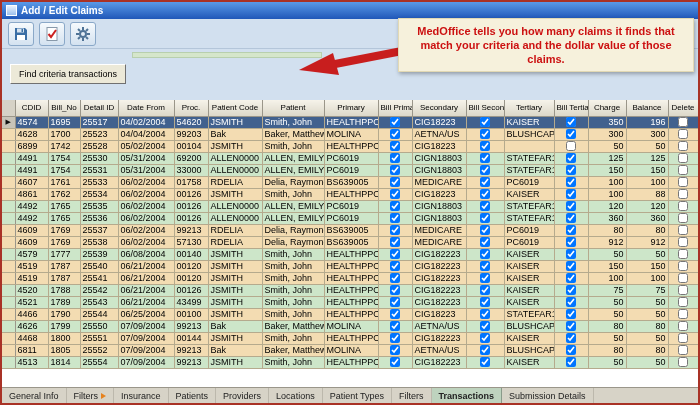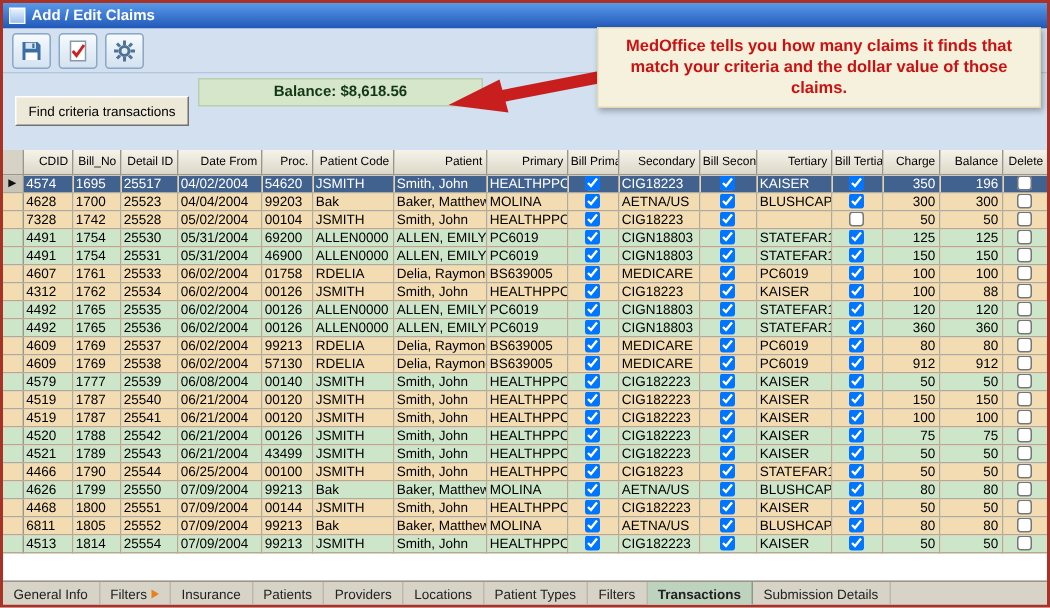--- a/index.html
+++ b/index.html
@@ -37,21 +37,21 @@
     color:#cc1111;font-weight:bold;font-size:11px;line-height:14px;text-align:center;
     padding:5px 10px;box-sizing:border-box;z-index:6;}
   .arrow-svg{position:absolute;left:294px;top:42px;width:112px;height:34px;z-index:5;}
 
   
   .grid-wrap{position:absolute;top:98px;left:0;right:0;bottom:15px;overflow:hidden;background:#fff;}
   table{border-collapse:collapse;table-layout:fixed;width:100%;font:9px "Liberation Sans",sans-serif;}
   th,td{border-right:1px solid #b5aa8d;border-bottom:1px solid #b5aa8d;
     padding:0 2px;white-space:nowrap;overflow:hidden;height:12px;box-sizing:border-box;}
   thead th{background:linear-gradient(#f6f3ea,#dcd8c9);border-right:1px solid #9a968a;
-    border-bottom:1px solid #9a968a;font-weight:normal;font-size:8px;text-align:right;height:16px;}
+    border-bottom:1px solid #9a968a;font-weight:normal;font-size:8px;text-align:center;height:16px;}
   tr.tan td{background:#f3dcb2;}
   tr.green td{background:#cde6c9;}
   tr.sel td{background:#41618e;color:#fff;}
   td.selcol,th.selcol{background:#d6d2c6;border-right:1px solid #9a968a;
     text-align:center;font-size:7px;color:#222;padding:0;}
   tr.sel td.selcol{background:#c8c4b8;color:#111;}
   td.num{text-align:right;}
   td.cb{text-align:center;padding:0;}
   input[type=checkbox]{width:10px;height:10px;margin:0;vertical-align:middle;}
 
@@ -102,21 +102,20 @@
             <line x1="11" y1="5" x2="13" y2="3"></line>
         </g>
         <circle cx="8" cy="8" r="3" fill="none" stroke="#4f7396" stroke-width="2"></circle>
       </svg>
     </button>
   </div>
 
   <div class="controls">
     <button class="find-btn">Find criteria transactions</button>
     <div class="summary">
-      <div class="balance">Balance: $8,618.56</div>
     </div>
   </div>
 
   <div class="callout">MedOffice tells you how many claims it finds that match your criteria and the dollar value of those claims.</div>
 
   <svg class="arrow-svg" viewBox="0 0 112 34">
     <line x1="106" y1="7" x2="34" y2="21" stroke="#c81e1e" stroke-width="8"></line>
     <polygon points="3,26 37,9 43,31" fill="#c81e1e"></polygon>
   </svg>
 
@@ -196,21 +195,21 @@
             <td>AETNA/US</td>
             <td class="cb"><input type="checkbox" checked="" style=""></td>
             <td>BLUSHCAPL</td>
             <td class="cb"><input type="checkbox" checked="" style=""></td>
             <td class="num">300</td>
             <td class="num">300</td>
             <td class="cb"><input type="checkbox" style=""></td>
           </tr>
           <tr class="tan">
             <td class="selcol"></td>
-            <td>7328</td>
+            <td>6899</td>
             <td>1742</td>
             <td>25528</td>
             <td>05/02/2004</td>
             <td>00104</td>
             <td>JSMITH</td>
             <td>Smith, John</td>
             <td>HEALTHPPO</td>
             <td class="cb"><input type="checkbox" checked="" style=""></td>
             <td>CIG18223</td>
             <td class="cb"><input type="checkbox" checked="" style=""></td>
@@ -238,21 +237,21 @@
             <td class="num">125</td>
             <td class="num">125</td>
             <td class="cb"><input type="checkbox" style=""></td>
           </tr>
           <tr class="green">
             <td class="selcol"></td>
             <td>4491</td>
             <td>1754</td>
             <td>25531</td>
             <td>05/31/2004</td>
-            <td>46900</td>
+            <td>33000</td>
             <td>ALLEN0000</td>
             <td>ALLEN, EMILY</td>
             <td>PC6019</td>
             <td class="cb"><input type="checkbox" checked="" style=""></td>
             <td>CIGN18803</td>
             <td class="cb"><input type="checkbox" checked="" style=""></td>
             <td>STATEFAR1</td>
             <td class="cb"><input type="checkbox" checked="" style=""></td>
             <td class="num">150</td>
             <td class="num">150</td>
@@ -272,21 +271,21 @@
             <td>MEDICARE</td>
             <td class="cb"><input type="checkbox" checked="" style=""></td>
             <td>PC6019</td>
             <td class="cb"><input type="checkbox" checked="" style=""></td>
             <td class="num">100</td>
             <td class="num">100</td>
             <td class="cb"><input type="checkbox" style=""></td>
           </tr>
           <tr class="tan">
             <td class="selcol"></td>
-            <td>4312</td>
+            <td>4861</td>
             <td>1762</td>
             <td>25534</td>
             <td>06/02/2004</td>
             <td>00126</td>
             <td>JSMITH</td>
             <td>Smith, John</td>
             <td>HEALTHPPO</td>
             <td class="cb"><input type="checkbox" checked="" style=""></td>
             <td>CIG18223</td>
             <td class="cb"><input type="checkbox" checked="" style=""></td>

